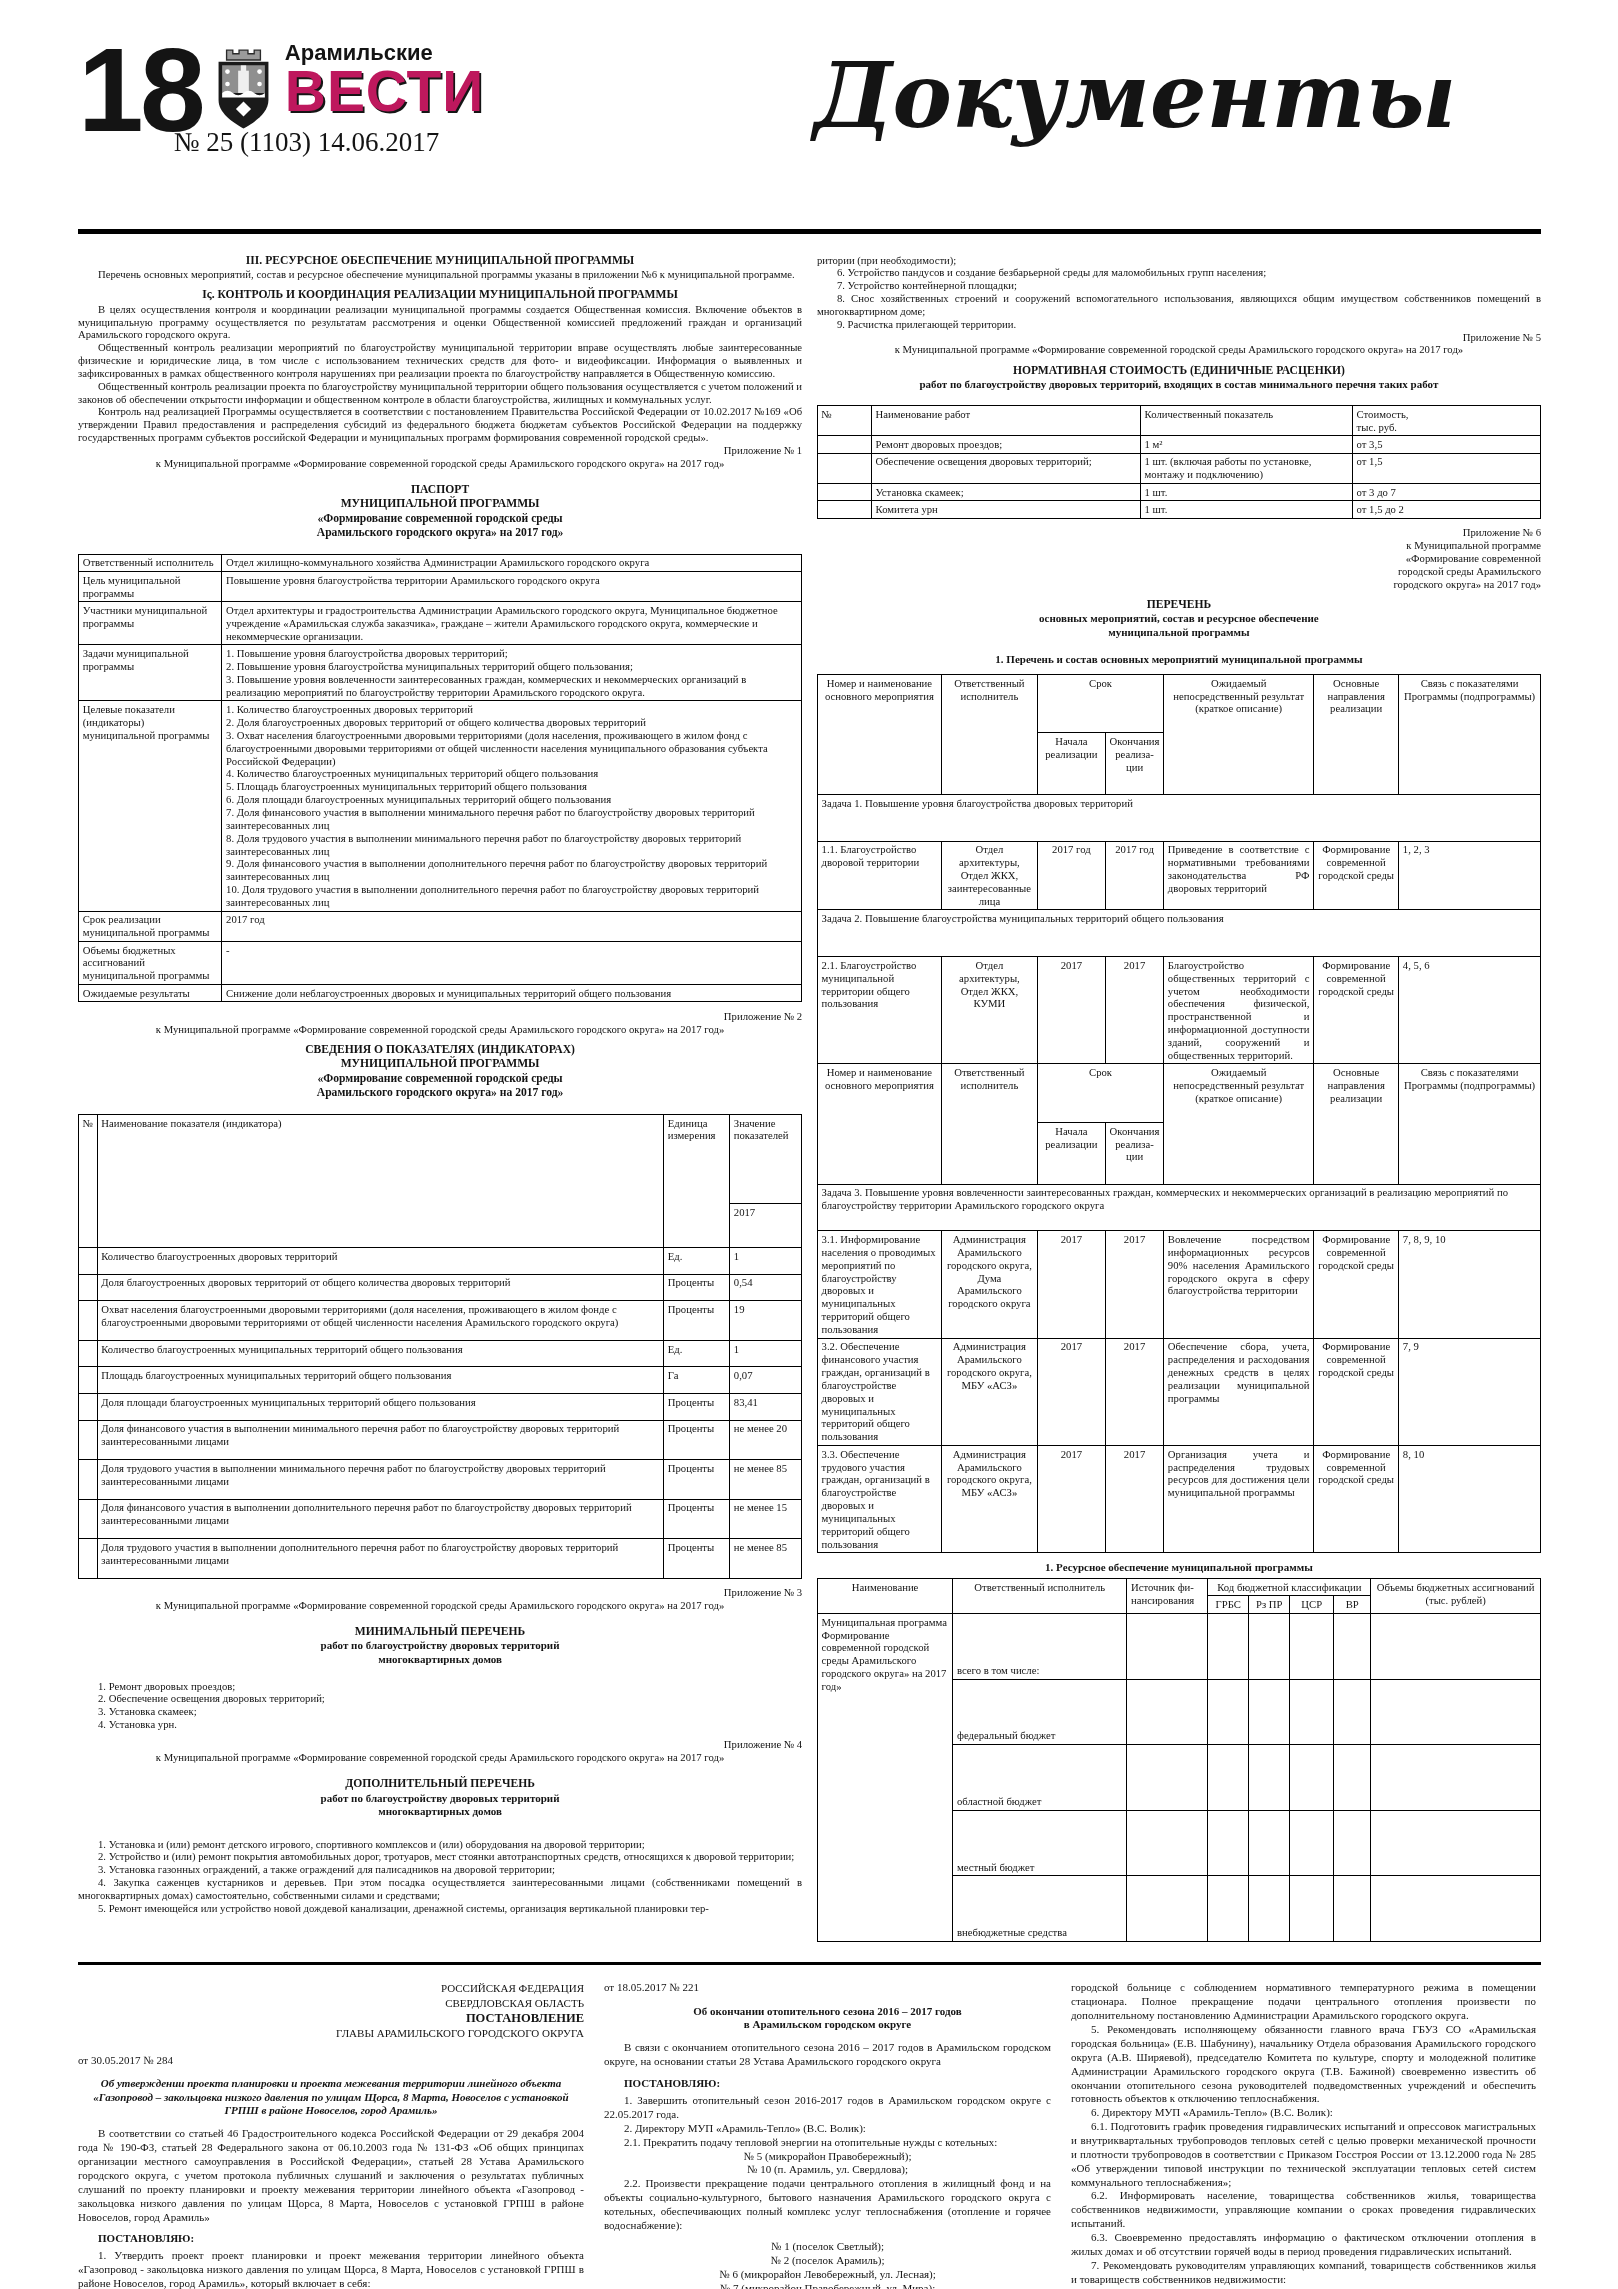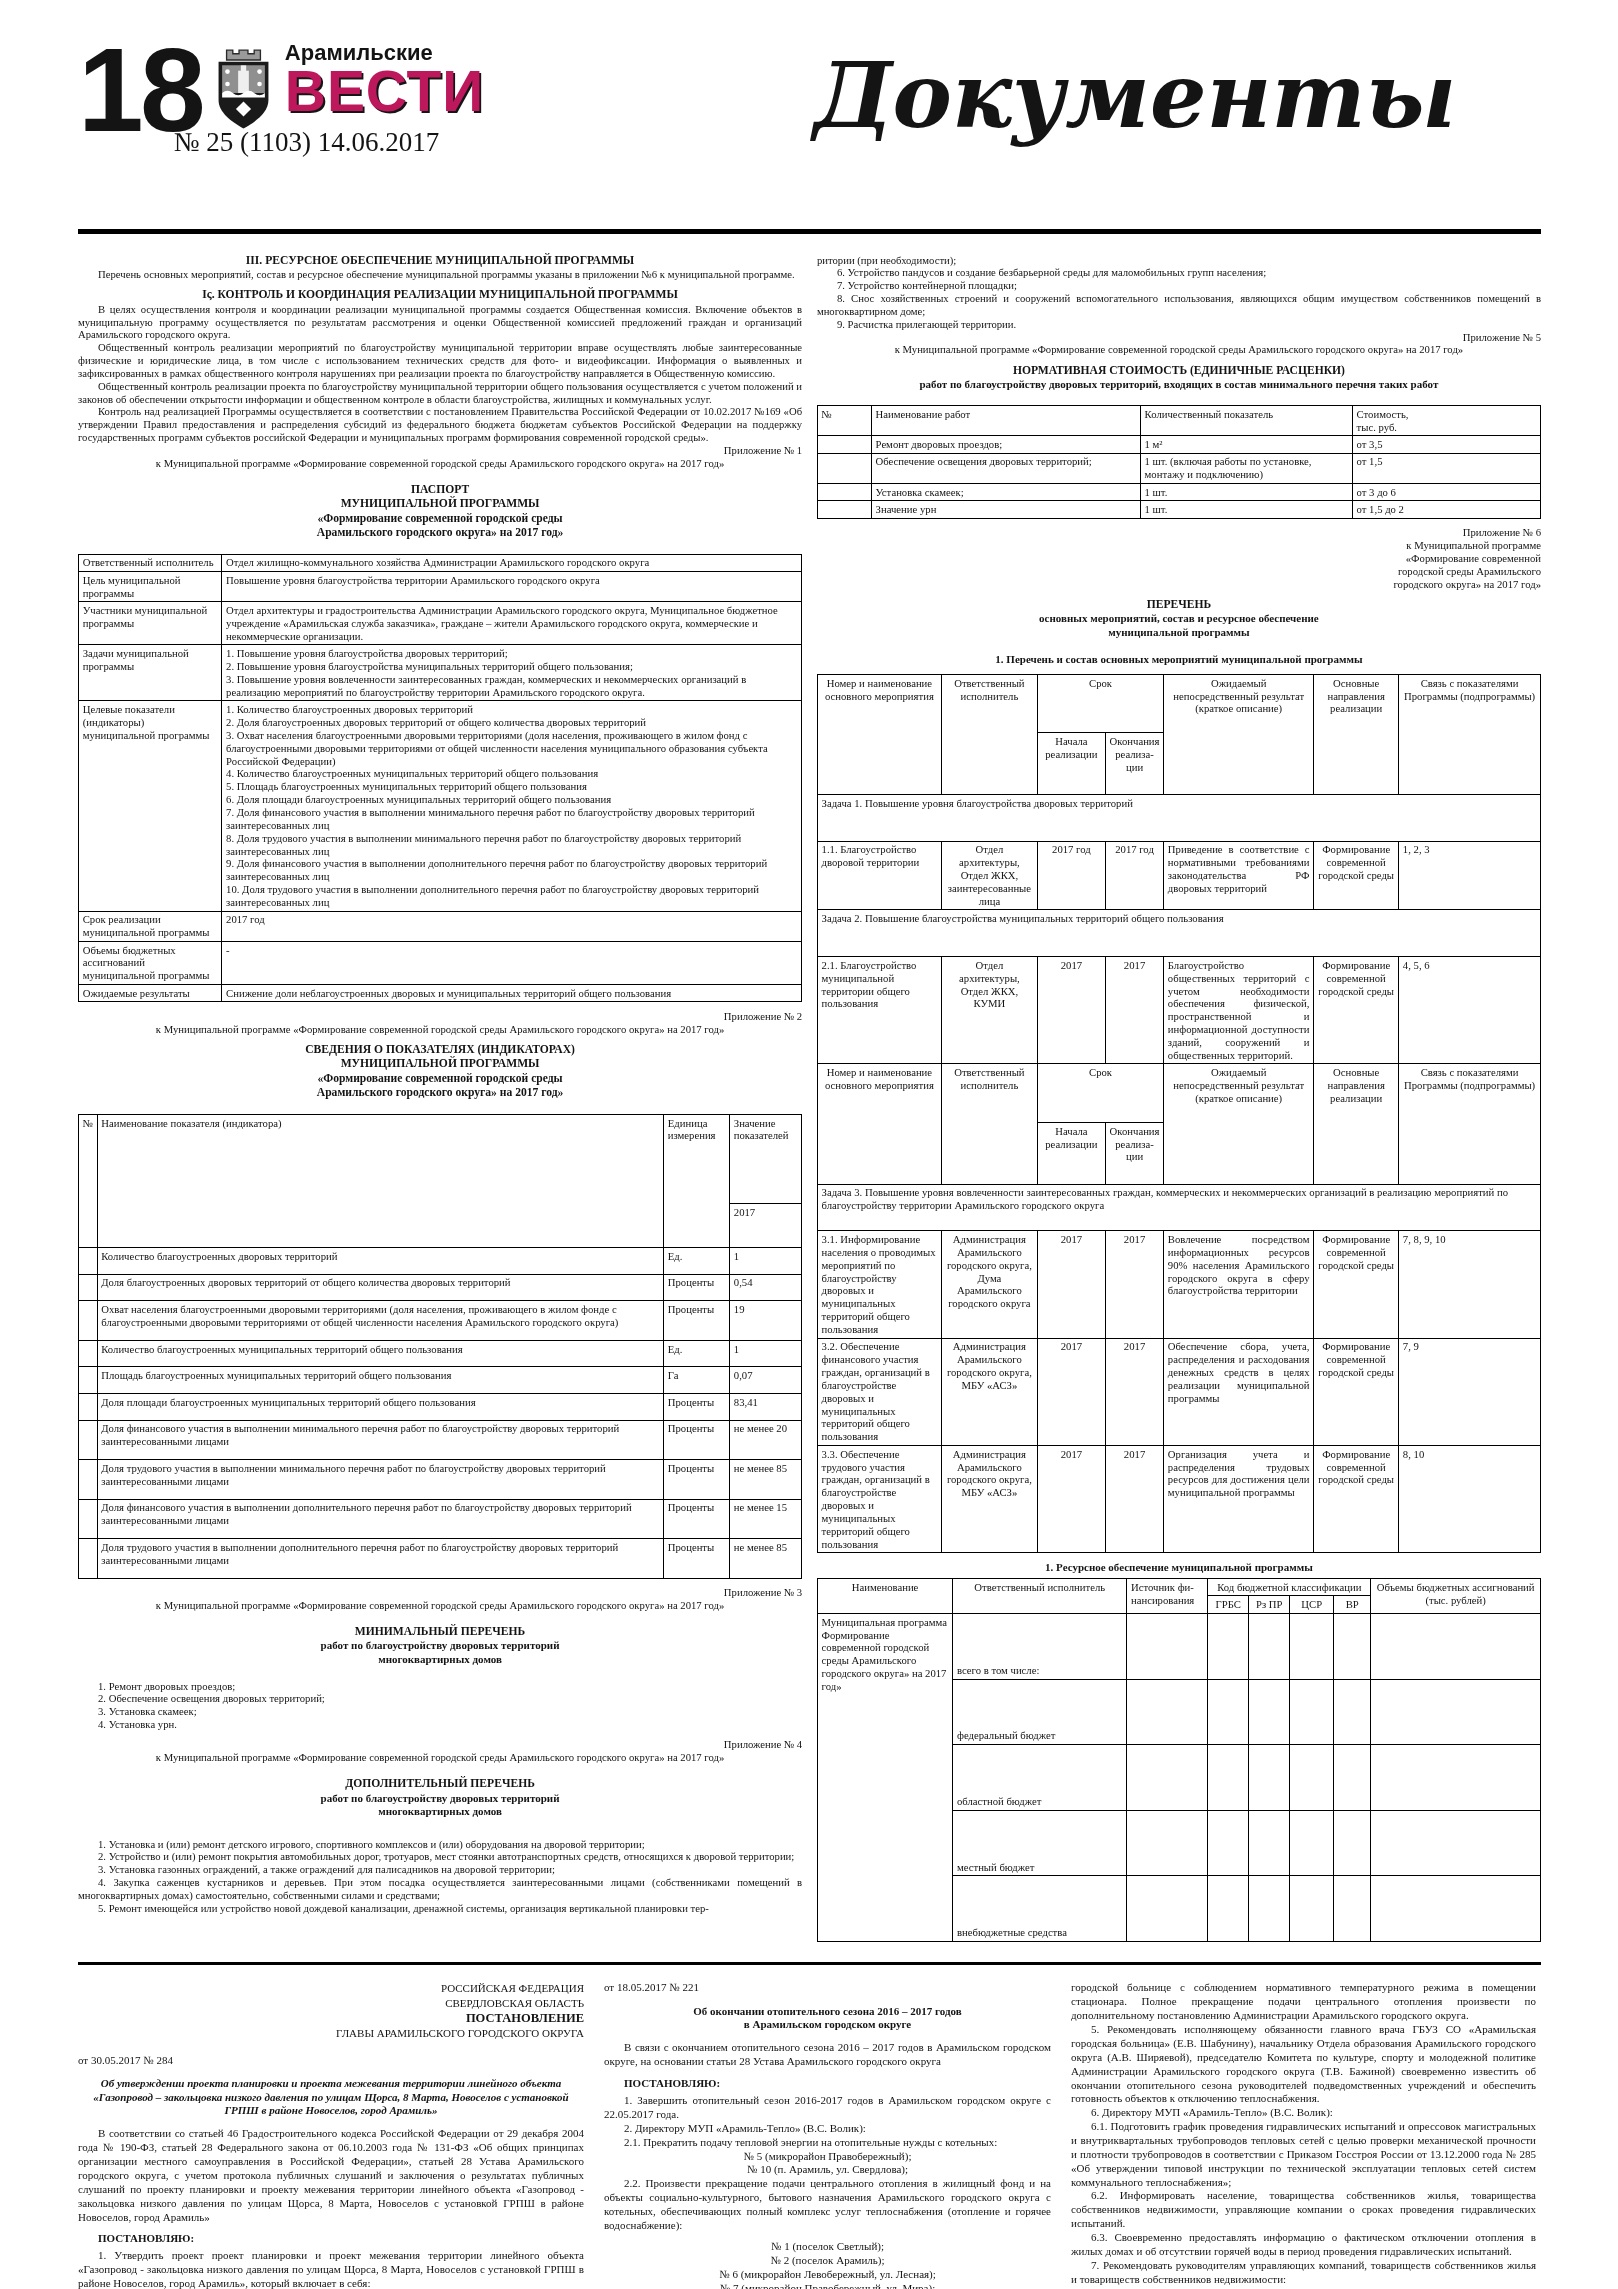--- a/index.html
+++ b/index.html
@@ -311,25 +311,25 @@
           <tr>
               <td></td>
               <td>Обеспечение освещения дворовых территорий;</td>
               <td>1 шт. (включая работы по установке, монтажу и подключению)</td>
               <td>от 1,5</td>
             </tr>
           <tr>
               <td></td>
               <td>Установка скамеек;</td>
               <td>1 шт.</td>
-              <td>от 3 до 6</td>
-            </tr>
-          <tr>
-              <td></td>
-              <td>Значение урн</td>
+              <td>от 3 до 7</td>
+            </tr>
+          <tr>
+              <td></td>
+              <td>Комитета урн</td>
               <td>1 шт.</td>
               <td>от 1,5 до 2</td>
             </tr>
         </tbody>
       </table>
       <div class="gap8"></div>
       <div class="rt">Приложение № 6</div>
       <div class="rt">к Муниципальной программе</div>
       <div class="rt">«Формирование современной</div>
       <div class="rt">городской среды Арамильского</div>

